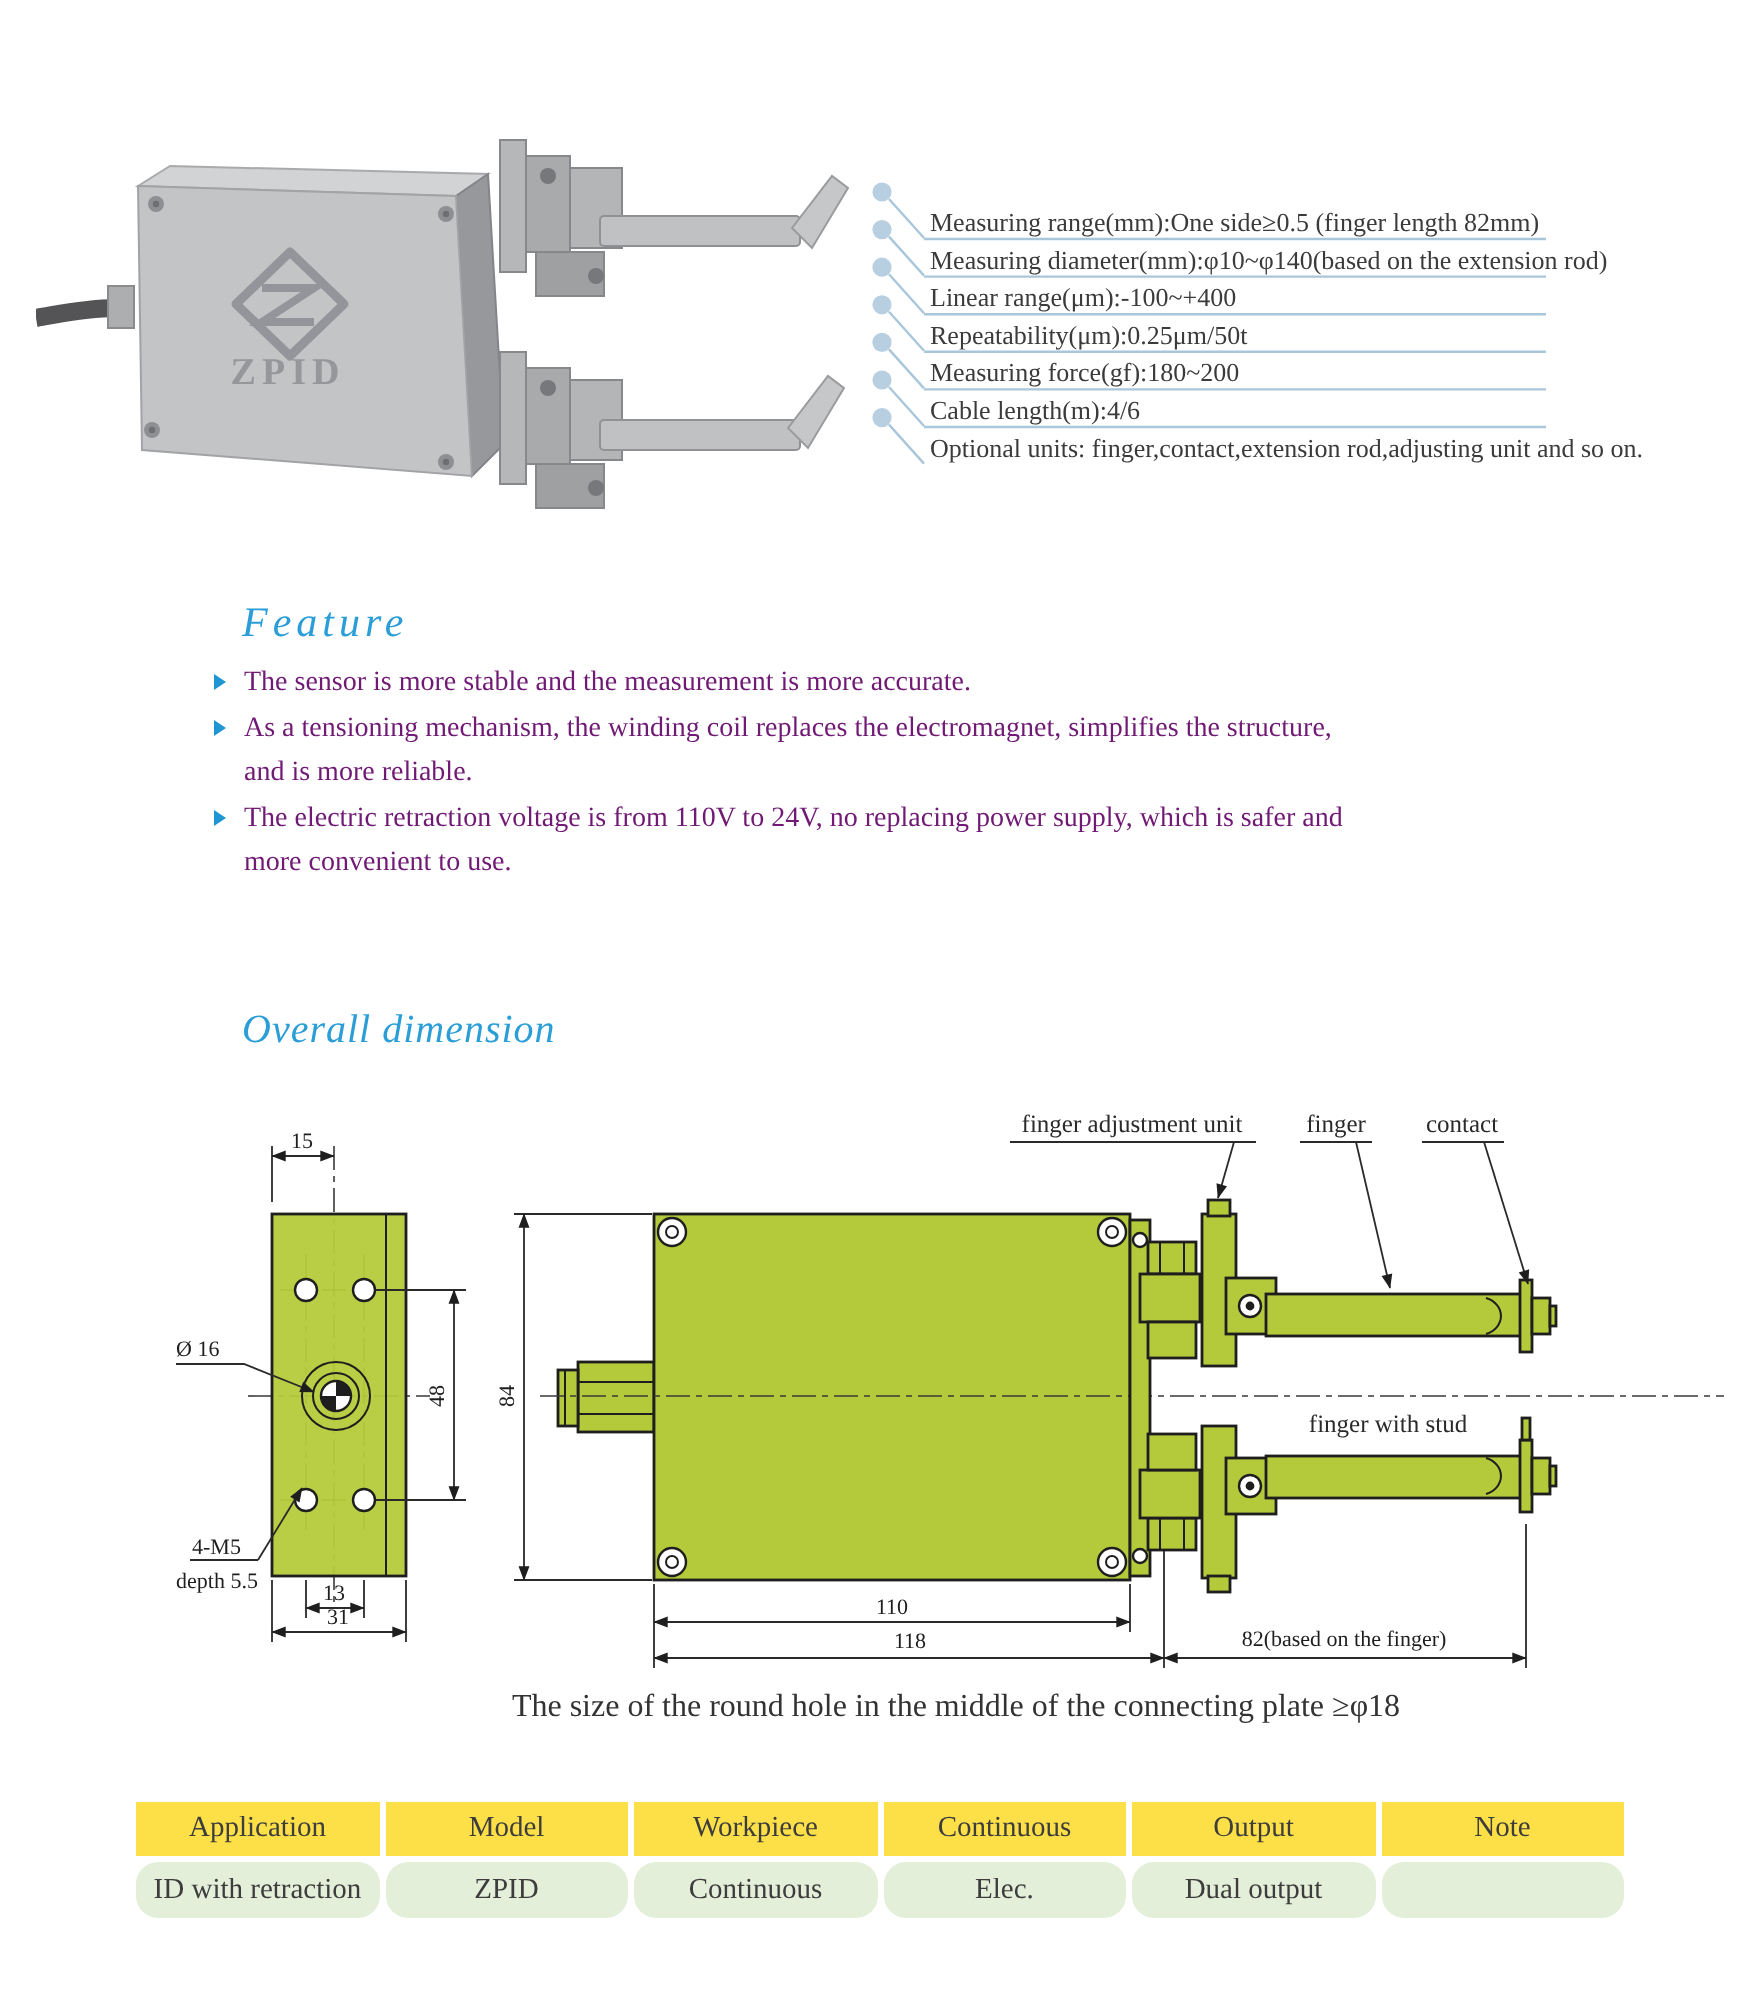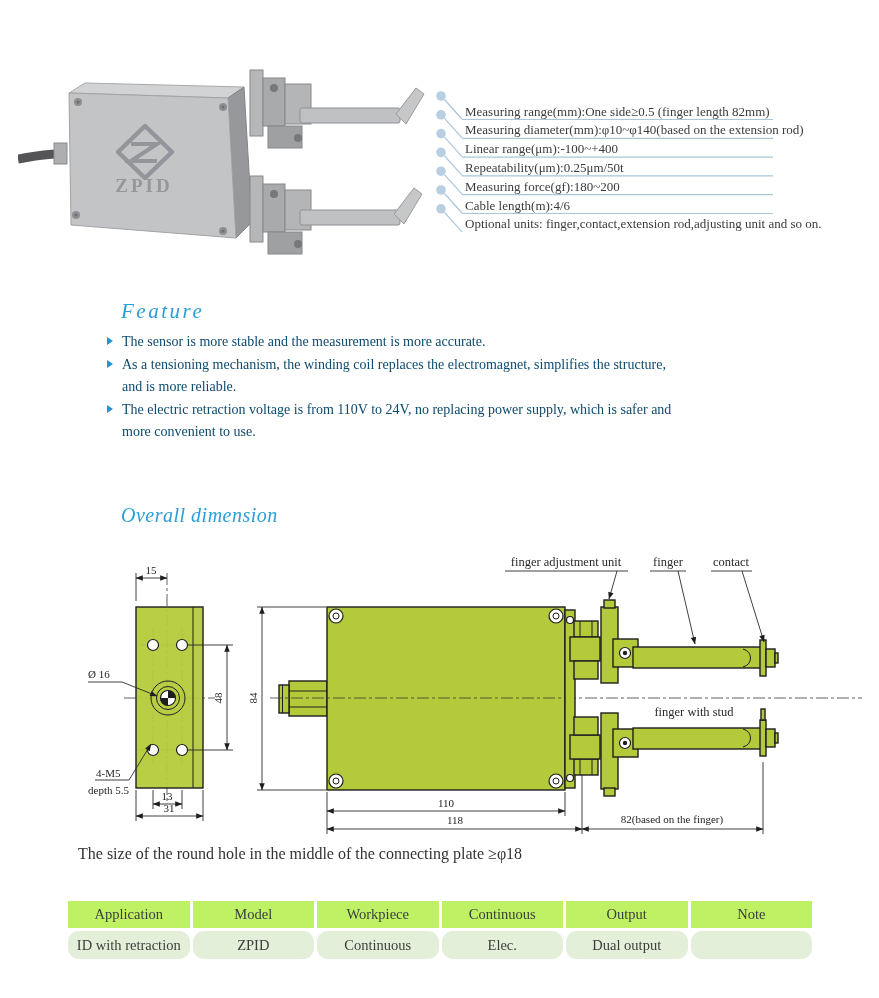--- a/index.html
+++ b/index.html
@@ -3,28 +3,28 @@
 <meta charset="utf-8">
 <style>
   html,body{margin:0;padding:0;background:#fff;}
   .page{position:relative;width:879px;height:998px;background:#fff;overflow:hidden;
         font-family:"Liberation Serif","DejaVu Serif",serif;color:#3a3a3a;}
   .abs{position:absolute;}
   h2{margin:0;font-weight:normal;font-style:italic;}
   #feature-title{left:121px;top:299px;font-size:21px;color:#2b9ed8;letter-spacing:2.5px;}
   #dim-title{left:121px;top:504px;font-size:20px;color:#2b9ed8;letter-spacing:.5px;}
   #feature-list{left:107px;top:331px;width:575px;list-style:none;margin:0;padding:0;
-                font-size:14px;line-height:22.6px;color:#0c4a6e;}
+                font-size:14px;line-height:22.6px;color:#701a75;}
   #feature-list li{position:relative;padding-left:15px;}
   .tri{position:absolute;left:0;top:6px;width:0;height:0;
        border-left:6.5px solid #1f95d4;border-top:4.5px solid transparent;border-bottom:4.5px solid transparent;}
-  #caption{left:78px;top:845px;width:800px;font-size:16px;color:#333;margin:0;}
+  #caption{left:78px;top:845px;width:800px;text-align:center;font-size:16px;color:#333;margin:0;}
   #spec-table{left:68px;top:901px;width:744px;display:grid;grid-template-columns:repeat(6,1fr);
               gap:3px;background:#fff;font-size:14.5px;color:#3d3d3d;}
-  .th{background:#bef264;height:27px;display:flex;align-items:center;justify-content:center;}
+  .th{background:#fde047;height:27px;display:flex;align-items:center;justify-content:center;}
   .td{background:#e4efd9;height:28px;display:flex;align-items:center;justify-content:center;border-radius:11px;}
   svg text{font-family:"Liberation Serif","DejaVu Serif",serif;}
   .dtext{font-size:11px;fill:#1e1e1e;}
   .ltext{font-size:12.5px;fill:#2a2a2a;}
   .stext{font-size:13px;fill:#3b3b3b;}
   .gfill{fill:#b5ca3b;stroke:#1e1e1e;stroke-width:1.4;}
   .thin{stroke:#1e1e1e;stroke-width:1;fill:none;}
   .dim{stroke:#2a2a2a;stroke-width:.9;fill:none;}
   .cl{stroke:#3a3a3a;stroke-width:.8;stroke-dasharray:12 3 3 3;fill:none;}
   .hole{fill:#fff;stroke:#1e1e1e;stroke-width:1.2;}

